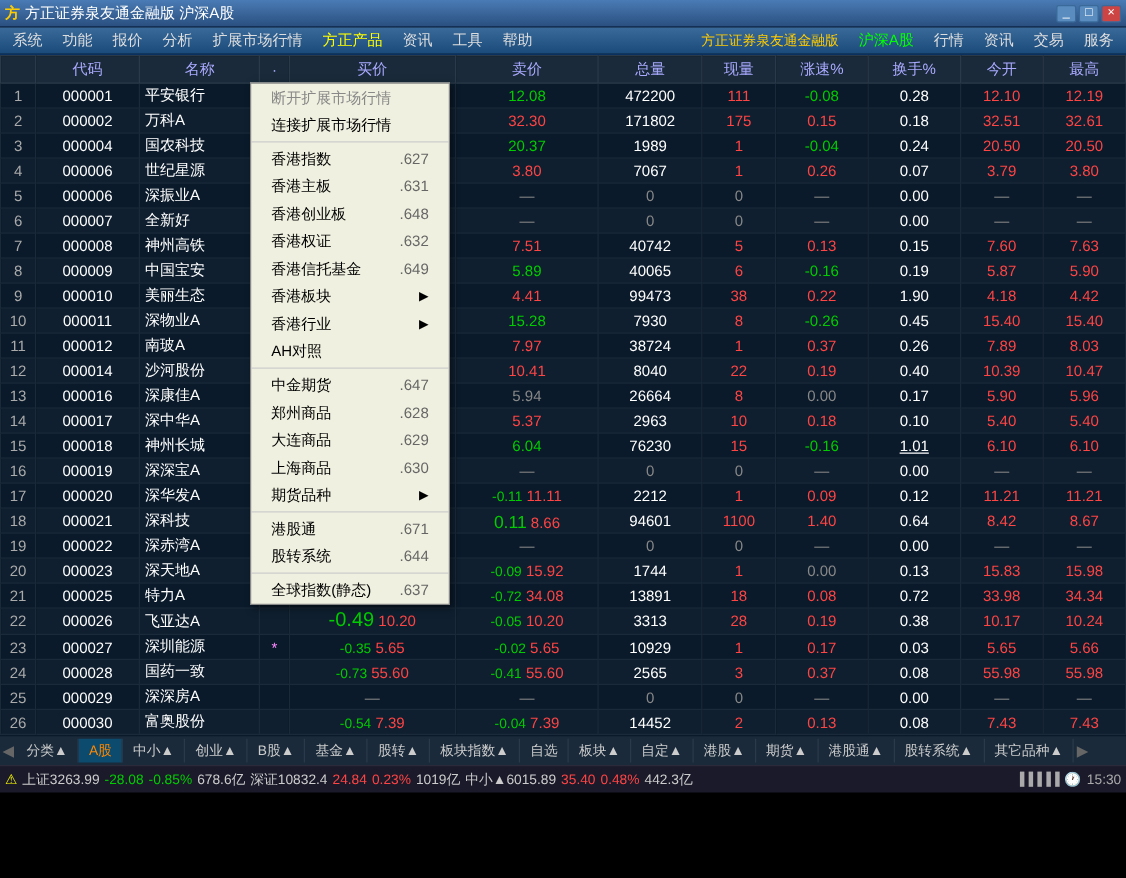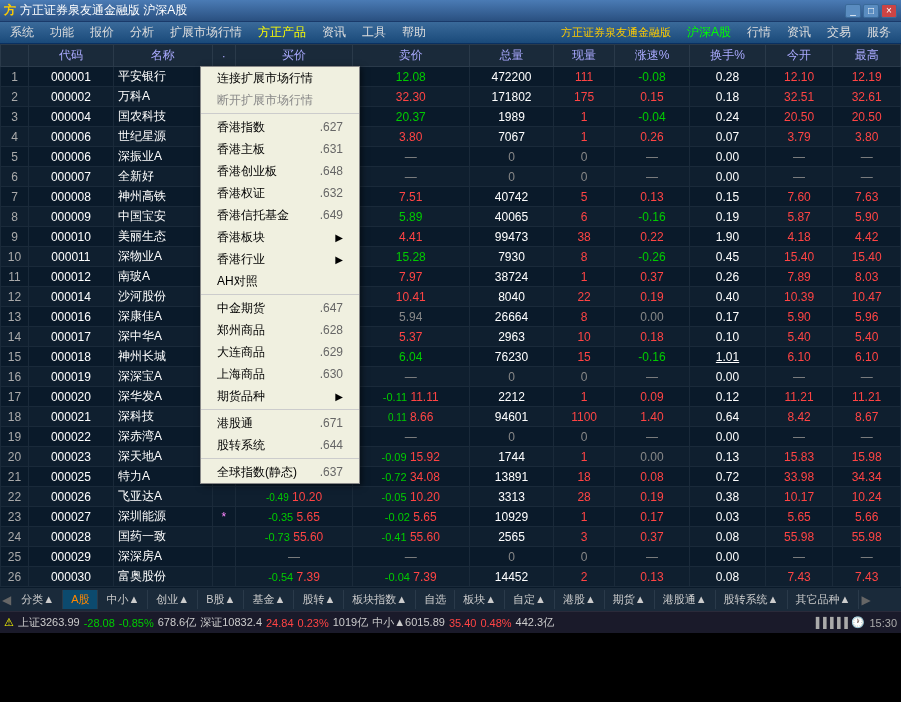--- a/index.html
+++ b/index.html
@@ -205,22 +205,22 @@
   <div class="menu-item" style="color:#ffcc00;font-size:11px;">方正证券泉友通金融版</div>
   <div class="menu-item" style="color:#00ff00;">沪深A股</div>
   <div class="menu-item">行情</div>
   <div class="menu-item">资讯</div>
   <div class="menu-item">交易</div>
   <div class="menu-item">服务</div>
 </div>
 
 <div style="position:relative; height:0; overflow:visible; z-index:100;">
   <div id="dropdown-menu">
+    <div class="dropdown-item disabled">断开扩展市场行情</div>
     <div class="dropdown-item">连接扩展市场行情</div>
-    <div class="dropdown-item disabled">断开扩展市场行情</div>
     <div class="dropdown-separator"></div>
     <div class="dropdown-item">香港指数<span style="color:#666;">.627</span></div>
     <div class="dropdown-item">香港主板<span style="color:#666;margin-left:24px;">.631</span></div>
     <div class="dropdown-item">香港创业板<span style="color:#666;">.648</span></div>
     <div class="dropdown-item">香港权证<span style="color:#666;">.632</span></div>
     <div class="dropdown-item">香港信托基金<span style="color:#666;">.649</span></div>
     <div class="dropdown-item">香港板块<span class="dropdown-arrow">▶</span></div>
     <div class="dropdown-item">香港行业<span class="dropdown-arrow">▶</span></div>
     <div class="dropdown-item">AH对照</div>
     <div class="dropdown-separator"></div>
@@ -500,21 +500,21 @@
   </tr>
         <tr>
     <td class="col-idx">18</td>
     <td class="col-code">000021</td>
     <td class="col-name">深科技</td>
     <td style="color:#ff88ff;"></td>
     <td class="col-buy">
       <span class="down" style="font-size:11px;">1.29</span> <span class="up">8.67</span>
     </td>
     <td class="col-sell">
-      <span class="down" style="font-size:10px;">0.11</span> <span class="up">8.66</span>
+      <span class="down" style="font-size:14px;">0.11</span> <span class="up">8.66</span>
     </td>
     <td class="col-total ">94601</td>
     <td class="col-now" style="color:#ff4444">1100</td>
     <td class="up">1.40</td>
     <td style="color:#fff;">0.64</td>
     <td class="up">8.42</td>
     <td class="up">8.67</td>
   </tr>
         <tr>
     <td class="col-idx">19</td>
@@ -565,21 +565,21 @@
     <td style="color:#fff;">0.72</td>
     <td class="up">33.98</td>
     <td class="up">34.34</td>
   </tr>
         <tr>
     <td class="col-idx">22</td>
     <td class="col-code">000026</td>
     <td class="col-name">飞亚达A</td>
     <td style="color:#ff88ff;"></td>
     <td class="col-buy">
-      <span class="down" style="font-size:10px;">-0.49</span> <span class="up">10.20</span>
+      <span class="down" style="font-size:16px;">-0.49</span> <span class="up">10.20</span>
     </td>
     <td class="col-sell">
       <span class="down" style="font-size:11px;">-0.05</span> <span class="up">10.20</span>
     </td>
     <td class="col-total ">3313</td>
     <td class="col-now" style="color:#ff4444">28</td>
     <td class="up">0.19</td>
     <td style="color:#fff;">0.38</td>
     <td class="up">10.17</td>
     <td class="up">10.24</td>

